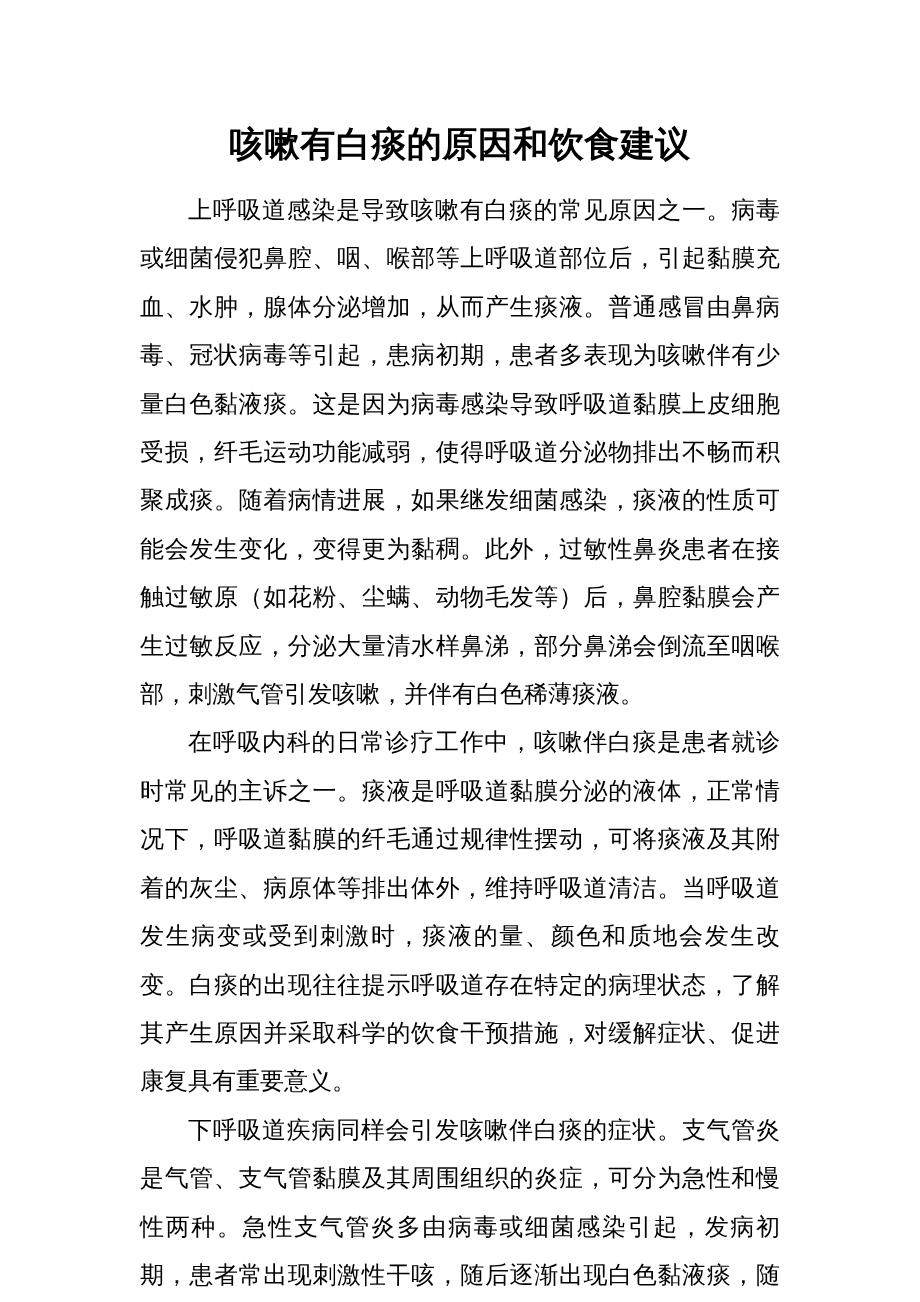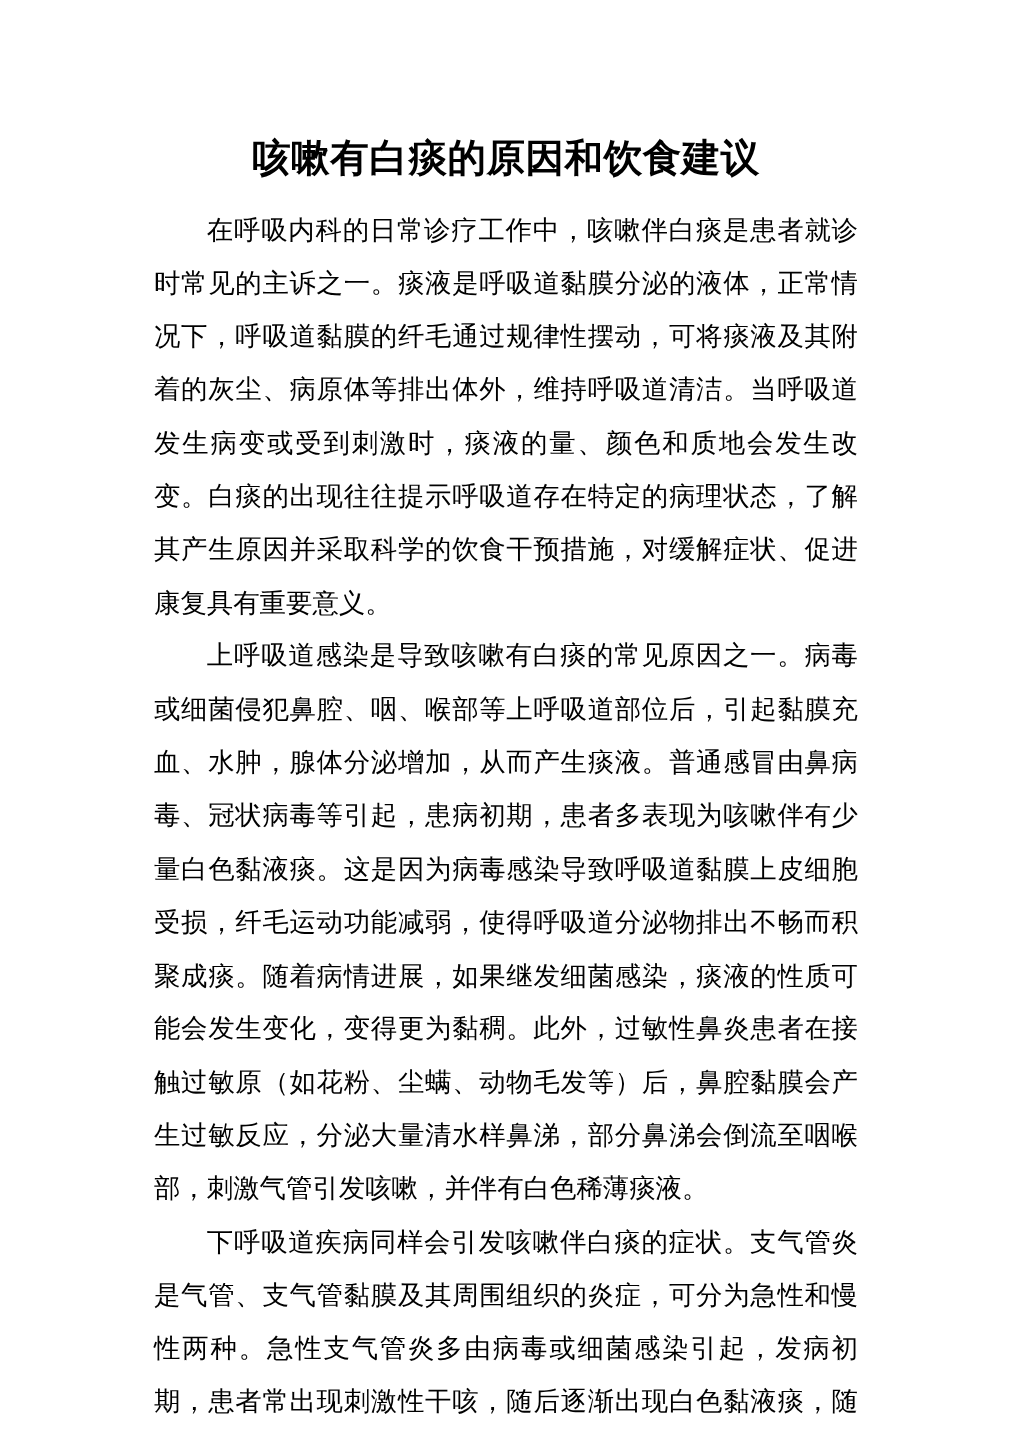--- a/index.html
+++ b/index.html
@@ -43,17 +43,17 @@
     word-break: break-all;
     overflow-wrap: break-word;
   }
 </style>
 </head>
 <body>
 
 <div class="page">
   <div class="content">
     <h1 class="doc-title">咳嗽有白痰的原因和饮食建议</h1>
+    <p class="doc-paragraph">上呼吸道感染是导致咳嗽有白痰的常见原因之一。病毒或细菌侵犯鼻腔、咽、喉部等上呼吸道部位后，引起黏膜充血、水肿，腺体分泌增加，从而产生痰液。普通感冒由鼻病毒、冠状病毒等引起，患病初期，患者多表现为咳嗽伴有少量白色黏液痰。这是因为病毒感染导致呼吸道黏膜上皮细胞受损，纤毛运动功能减弱，使得呼吸道分泌物排出不畅而积聚成痰。随着病情进展，如果继发细菌感染，痰液的性质可能会发生变化，变得更为黏稠。此外，过敏性鼻炎患者在接触过敏原（如花粉、尘螨、动物毛发等）后，鼻腔黏膜会产生过敏反应，分泌大量清水样鼻涕，部分鼻涕会倒流至咽喉部，刺激气管引发咳嗽，并伴有白色稀薄痰液。</p>
     <p class="doc-paragraph">在呼吸内科的日常诊疗工作中，咳嗽伴白痰是患者就诊时常见的主诉之一。痰液是呼吸道黏膜分泌的液体，正常情况下，呼吸道黏膜的纤毛通过规律性摆动，可将痰液及其附着的灰尘、病原体等排出体外，维持呼吸道清洁。当呼吸道发生病变或受到刺激时，痰液的量、颜色和质地会发生改变。白痰的出现往往提示呼吸道存在特定的病理状态，了解其产生原因并采取科学的饮食干预措施，对缓解症状、促进康复具有重要意义。</p>
-    <p class="doc-paragraph">上呼吸道感染是导致咳嗽有白痰的常见原因之一。病毒或细菌侵犯鼻腔、咽、喉部等上呼吸道部位后，引起黏膜充血、水肿，腺体分泌增加，从而产生痰液。普通感冒由鼻病毒、冠状病毒等引起，患病初期，患者多表现为咳嗽伴有少量白色黏液痰。这是因为病毒感染导致呼吸道黏膜上皮细胞受损，纤毛运动功能减弱，使得呼吸道分泌物排出不畅而积聚成痰。随着病情进展，如果继发细菌感染，痰液的性质可能会发生变化，变得更为黏稠。此外，过敏性鼻炎患者在接触过敏原（如花粉、尘螨、动物毛发等）后，鼻腔黏膜会产生过敏反应，分泌大量清水样鼻涕，部分鼻涕会倒流至咽喉部，刺激气管引发咳嗽，并伴有白色稀薄痰液。</p>
     <p class="doc-paragraph">下呼吸道疾病同样会引发咳嗽伴白痰的症状。支气管炎是气管、支气管黏膜及其周围组织的炎症，可分为急性和慢性两种。急性支气管炎多由病毒或细菌感染引起，发病初期，患者常出现刺激性干咳，随后逐渐出现白色黏液痰，随着病情发展，痰液可转为脓性。这是由</p>
   </div>
 </div>
 
 </body></html>

